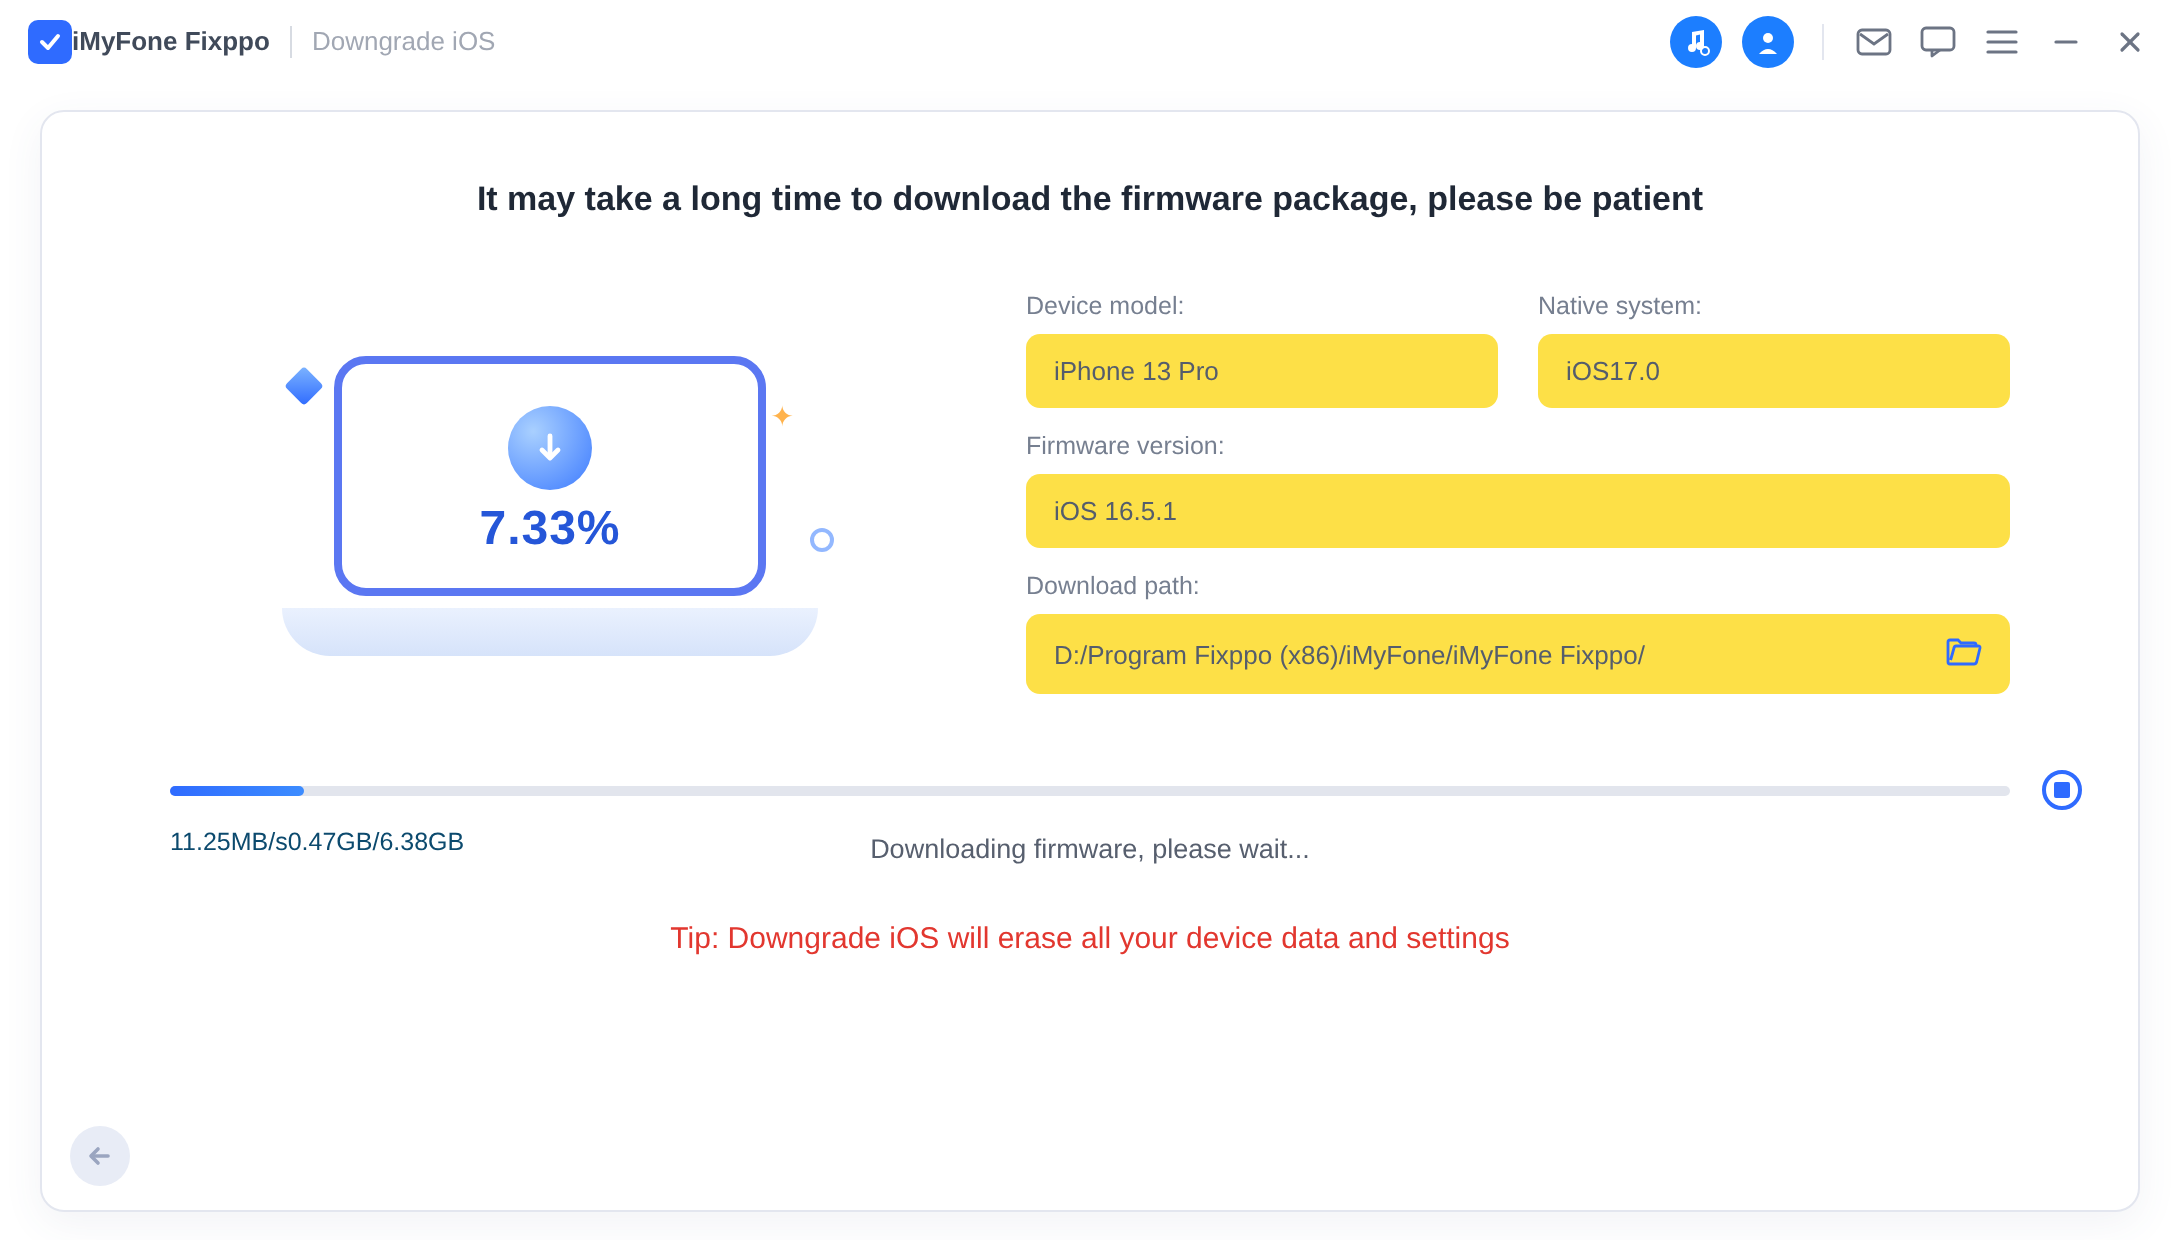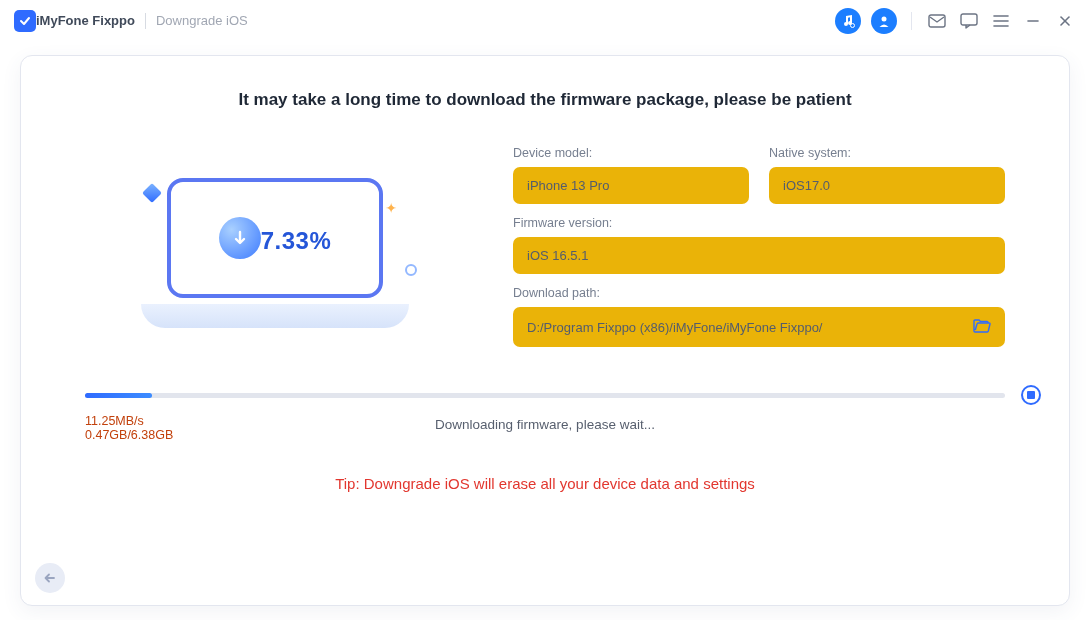--- a/index.html
+++ b/index.html
@@ -86,21 +86,21 @@
     transform: rotate(45deg);
     background: linear-gradient(135deg,#7DB4FF,#2F6BFF);
     border-radius: 2px;
   }
   .laptop-screen {
     position: absolute;
     top: 0; left: 12px; right: 12px; height: 120px;
     border: 4px solid #5B77F2;
     border-radius: 16px;
     background: #fff;
-    display:flex;flex-direction:row;align-items:center;justify-content:center;
+    display:flex;flex-direction:column;align-items:center;justify-content:center;
     padding-top: 6px;
   }
   .cloud-circle {
     width: 42px; height: 42px;
     background: radial-gradient(circle at 30% 30%,#A9D0FF,#3D7BFF);
     border-radius: 50%;
     display:flex;align-items:center;justify-content:center;
     margin-bottom: 6px;
   }
   .percent {
@@ -124,21 +124,21 @@
     top: 86px; right: -22px;
     width: 12px; height: 12px;
     border: 2px solid #93B8FF;
     border-radius: 50%;
   }
   .fields { flex: 1; }
   .field-row { display:flex; gap: 20px; }
   .field { flex: 1; margin-bottom: 12px; }
   .field-label { font-size: 12.5px; color: #767F90; margin-bottom: 7px; }
   .field-box {
-    background: #eab308;
+    background: #fde047;
     border-radius: 7px;
     padding: 11px 14px;
     font-size: 13px;
     color: #555D6C;
     display:flex;align-items:center;justify-content:space-between;
   }
   .progress-area { margin-top: 34px; position: relative; }
   .progress-track {
     height: 5px;
     background: #E2E5ED;
@@ -160,22 +160,21 @@
     display:flex;align-items:center;justify-content:center;
     background:#fff;
   }
   .stop-btn::after {
     content:""; width:8px; height:8px; background:#2F6BFF; border-radius:1px;
   }
   .progress-meta {
     display:flex; 
     margin-top: 16px;
     font-size: 12.5px;
-    color: #c2410c;
-    flex-direction: column;
+    color: #0c4a6e;
   }
   .progress-status {
     position:absolute;
     left:0; right:0; top:24px;
     text-align:center;
     font-size:13.5px;
     color:#575F6E;
   }
   .tip {
     text-align:center;

